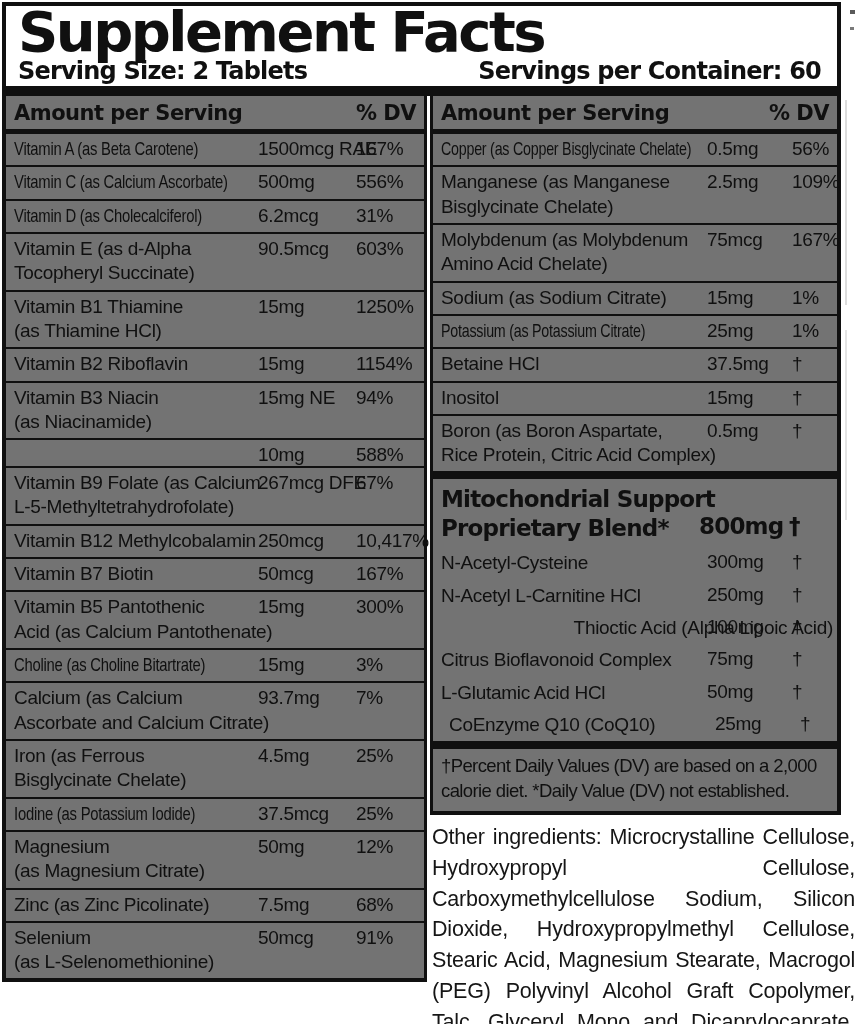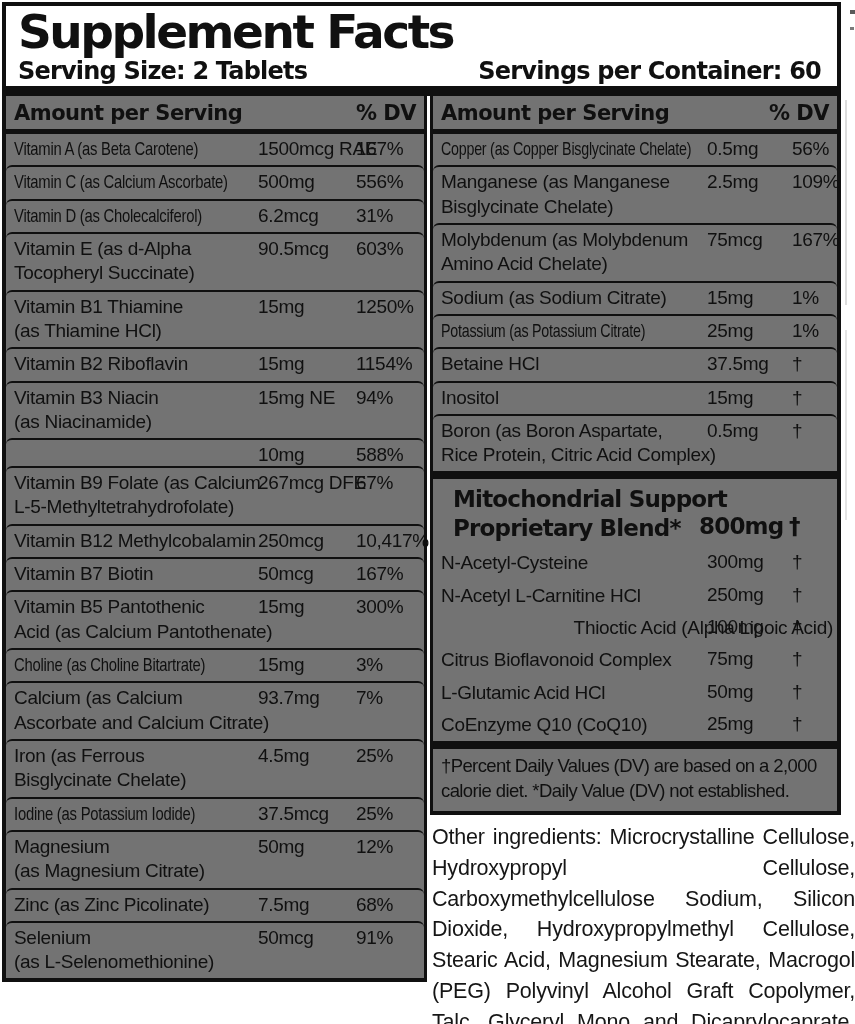--- a/index.html
+++ b/index.html
@@ -10,21 +10,21 @@
     font-family:"Liberation Sans", sans-serif;
   }
   .heavy { font-family:"DejaVu Sans", sans-serif; font-weight:bold; }
 
   
   #header {
     position:absolute; left:2px; top:2px; width:839px; height:84px;
     border:4px solid #101010; border-bottom:none; background:#fff;
   }
   #title {
-    margin:0 0 0 12px; font-size:47px; line-height:52px; letter-spacing:-2.5px;
+    margin:0 0 0 12px; font-size:56px; line-height:52px; letter-spacing:-2.5px;
     white-space:nowrap;
   }
   #servingrow {
     display:flex; justify-content:space-between;
     padding:0 16px 0 12px; font-size:24px; line-height:26px; letter-spacing:-0.8px;
   }
   #topbar { position:absolute; left:2px; top:86px; width:839px; height:10px; background:#101010; }
 
   
   #col-left  { position:absolute; left:2px;   top:96px; width:425px; }
@@ -34,34 +34,34 @@
   #col-right .facts-box { width:411px; border-left-width:3px; border-right-width:4px; border-bottom-width:4px; }
 
   .colhead {
     display:flex; justify-content:space-between; align-items:flex-end;
     padding:5px 8px 4px 8px; font-size:21px; letter-spacing:-0.5px;
     border-bottom:5px solid #101010;
   }
   .rows .row + .row { border-top:2px solid #101010; }
   .row {
     position:relative; padding:3px 4px 4px 8px; min-height:28px;
-    font-size:19px; letter-spacing:-0.3px; line-height:1.28;border-radius:6px;
+    font-size:19px; letter-spacing:-0.3px; line-height:1.28;
   }
   .nm { display:block; white-space:pre-line; }
   .nm.squeeze { display:inline-block; white-space:nowrap; transform:scaleX(0.78); transform-origin:0 50%; }
   #col-right .nm.squeeze { transform:scaleX(0.75); }
   .amt, .dv { position:absolute; top:3px; white-space:nowrap; }
   #col-left  .amt { left:252px; }  #col-left  .dv { left:350px; }
   #col-right .amt { left:274px; }  #col-right .dv { left:359px; }
 
   .bar { height:8px; background:#101010; }
 
   
   #blend-head {
-    position:relative; padding:6px 8px 5px 20px;
+    position:relative; padding:6px 8px 5px 8px;
     font-size:23px; line-height:1.24; letter-spacing:-0.8px;
   }
   #blend-head .blend-title { white-space:pre-line; display:block; }
   #blend-head .amt, #blend-head .dv { top:auto; bottom:7px; font-size:23px; letter-spacing:-0.8px; }
   #blend-head .amt { left:266px; } #blend-head .dv { left:356px; }
   #blend-items .row { min-height:31px; padding-top:4px; }
 
   
   #footnote {
     padding:5px 20px 8px 8px; font-size:18.5px; letter-spacing:-0.6px; line-height:1.32;
@@ -319,21 +319,21 @@
             <span class="amt">75mg</span>
             <span class="dv">†</span>
           </div>
 
           <div class="row" style="border-top:0;">
             <span class="nm">L-Glutamic Acid HCl</span>
             <span class="amt">50mg</span>
             <span class="dv">†</span>
           </div>
 
-          <div class="row" style="border-top:0;">
+          <div class="row" style="border-top:0;margin-left:8px;">
             <span class="nm">CoEnzyme Q10 (CoQ10)</span>
             <span class="amt">25mg</span>
             <span class="dv">†</span>
           </div>
         </div>
 
       <div class="bar"></div>
 
       <div id="footnote">†Percent Daily Values (DV) are based on a 2,000 calorie diet. *Daily Value (DV) not established.</div>
     </div>

